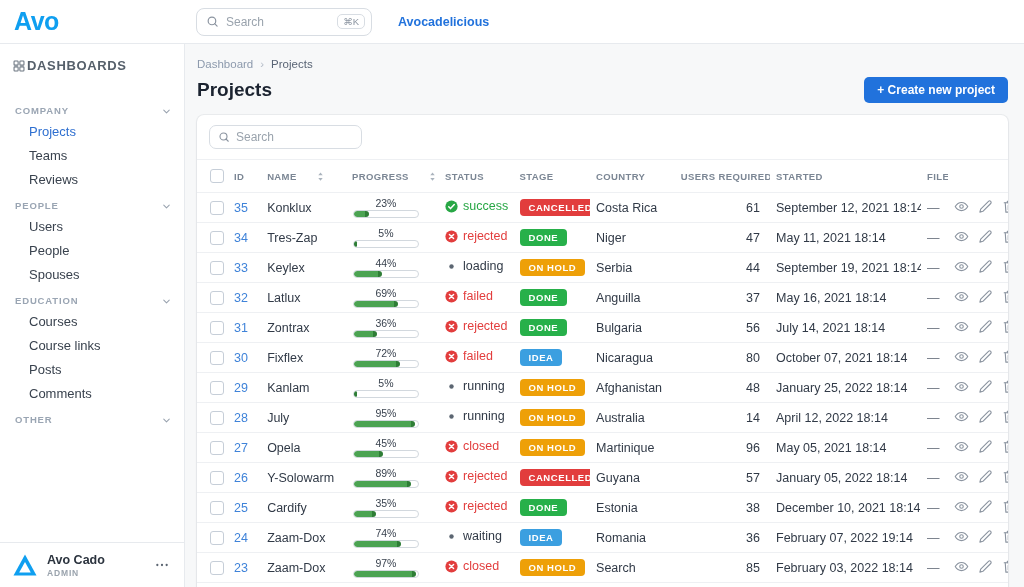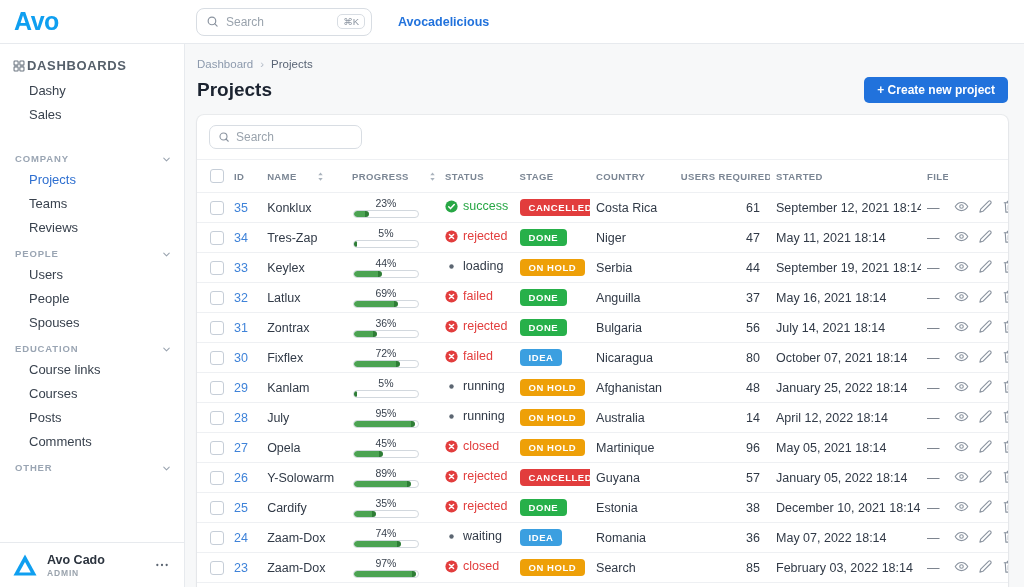--- a/index.html
+++ b/index.html
@@ -106,24 +106,20 @@
       <span class="hicon">
           <svg viewBox="0 0 24 24" fill="none" stroke="currentColor" stroke-width="1.8">
             <rect x="3.5" y="3.5" width="7" height="7" rx="1.2"></rect>
             <rect x="13.5" y="3.5" width="7" height="7" rx="1.2"></rect>
             <rect x="3.5" y="13.5" width="7" height="7" rx="1.2"></rect>
             <rect x="13.5" y="13.5" width="7" height="7" rx="1.2"></rect>
           </svg>
         </span>
       <span>DASHBOARDS</span>
     </div>
-    <div id="dash-items">
-        <div class="side-item">Dashy</div>
-        <div class="side-item">Sales</div>
-      </div>
 
     <div class="resources-block">
       <div id="resource-groups">
           <div class="side-group-header">
             <span>COMPANY</span>
             <span class="chev">
               <svg viewBox="0 0 24 24" fill="none" stroke="currentColor" stroke-width="2.2" stroke-linecap="round" stroke-linejoin="round">
                 <path d="M6 9l6 6 6-6"></path>
               </svg>
             </span>
@@ -143,22 +139,22 @@
           <div class="side-item">People</div>
           <div class="side-item">Spouses</div>
           <div class="side-group-header">
             <span>EDUCATION</span>
             <span class="chev">
               <svg viewBox="0 0 24 24" fill="none" stroke="currentColor" stroke-width="2.2" stroke-linecap="round" stroke-linejoin="round">
                 <path d="M6 9l6 6 6-6"></path>
               </svg>
             </span>
           </div>
+          <div class="side-item">Courses</div>
           <div class="side-item">Course links</div>
-          <div class="side-item">Courses</div>
           <div class="side-item">Posts</div>
           <div class="side-item">Comments</div>
           <div class="side-group-header">
             <span>OTHER</span>
             <span class="chev">
               <svg viewBox="0 0 24 24" fill="none" stroke="currentColor" stroke-width="2.2" stroke-linecap="round" stroke-linejoin="round">
                 <path d="M6 9l6 6 6-6"></path>
               </svg>
             </span>
           </div>
@@ -908,21 +904,21 @@
                   <span class="status-icon" style="color:#5c6672">
                     <svg viewBox="0 0 16 16">
                       <circle cx="8" cy="8" r="2.7" fill="currentColor"></circle>
                     </svg>
                   </span>
                   <span style="color:#313a47">waiting</span>
                 </span></td>
               <td><span class="badge" style="background:#3b9fe0">IDEA</span></td>
               <td>Romania</td>
               <td class="num">36</td>
-              <td>May 07, 2022 18:14</td>
+              <td>February 07, 2022 19:14</td>
               <td class="file-cell">—</td>
               <td><span class="actions">
                   <button class="icon-btn">
                     <span>
                       <svg viewBox="0 0 24 24" fill="none" stroke="currentColor" stroke-width="1.8" stroke-linejoin="round">
                         <path d="M2 12s3.8-6.5 10-6.5S22 12 22 12s-3.8 6.5-10 6.5S2 12 2 12z"></path>
                         <circle cx="12" cy="12" r="2.8"></circle>
                       </svg>
                     </span>
                   </button>

